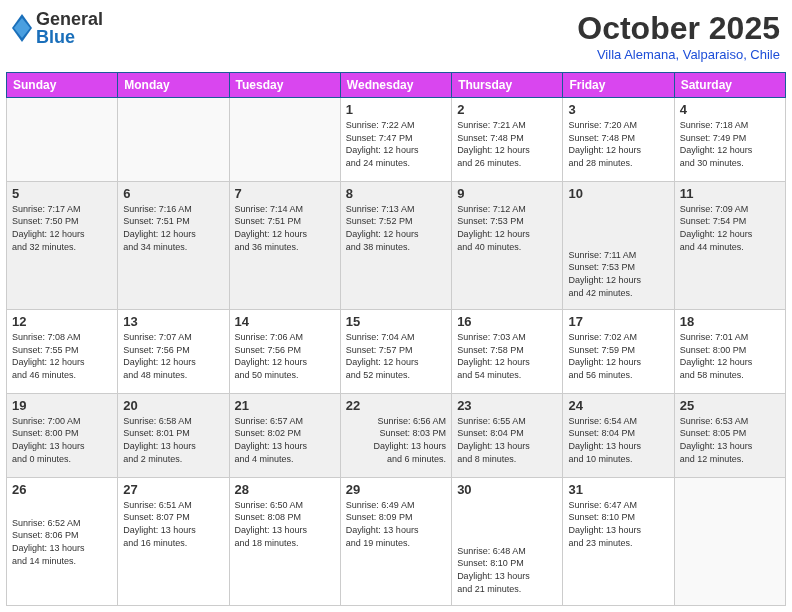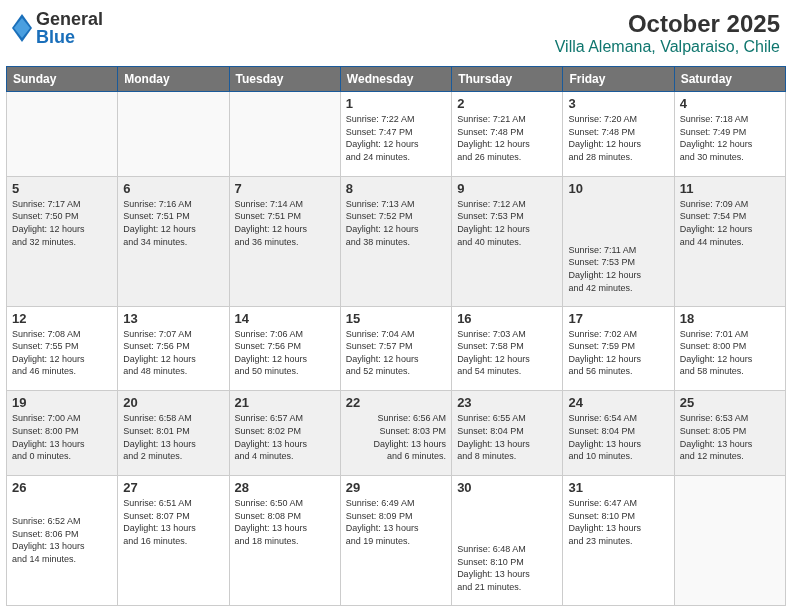--- a/index.html
+++ b/index.html
@@ -39,37 +39,37 @@
     .logo-blue { color: #1a6fba; }
     .logo-icon {
       width: 20px;
       height: 28px;
       margin-right: 4px;
     }
     .title-area {
       text-align: right;
     }
     .month-title {
-      font-size: 24px;
+      font-size: 32px;
       font-weight: bold;
       color: #333;
     }
     .subtitle {
-      font-size: 16px;
-      color: #0f766e;
+      font-size: 13px;
+      color: #1d4ed8;
     }
     .calendar {
       flex: 1;
       border: 1px solid #ccc;
       border-collapse: collapse;
       width: 100%;
       table-layout: fixed;
     }
     .calendar th {
-      background-color: #737373;
+      background-color: #d946ef;
       color: white;
       text-align: left;
       padding: 5px 6px;
       font-size: 12px;
       border: 1px solid #1a5a9a;
     }
     .calendar td {
       vertical-align: top;
       padding: 4px 5px;
       border: 1px solid #ccc;

